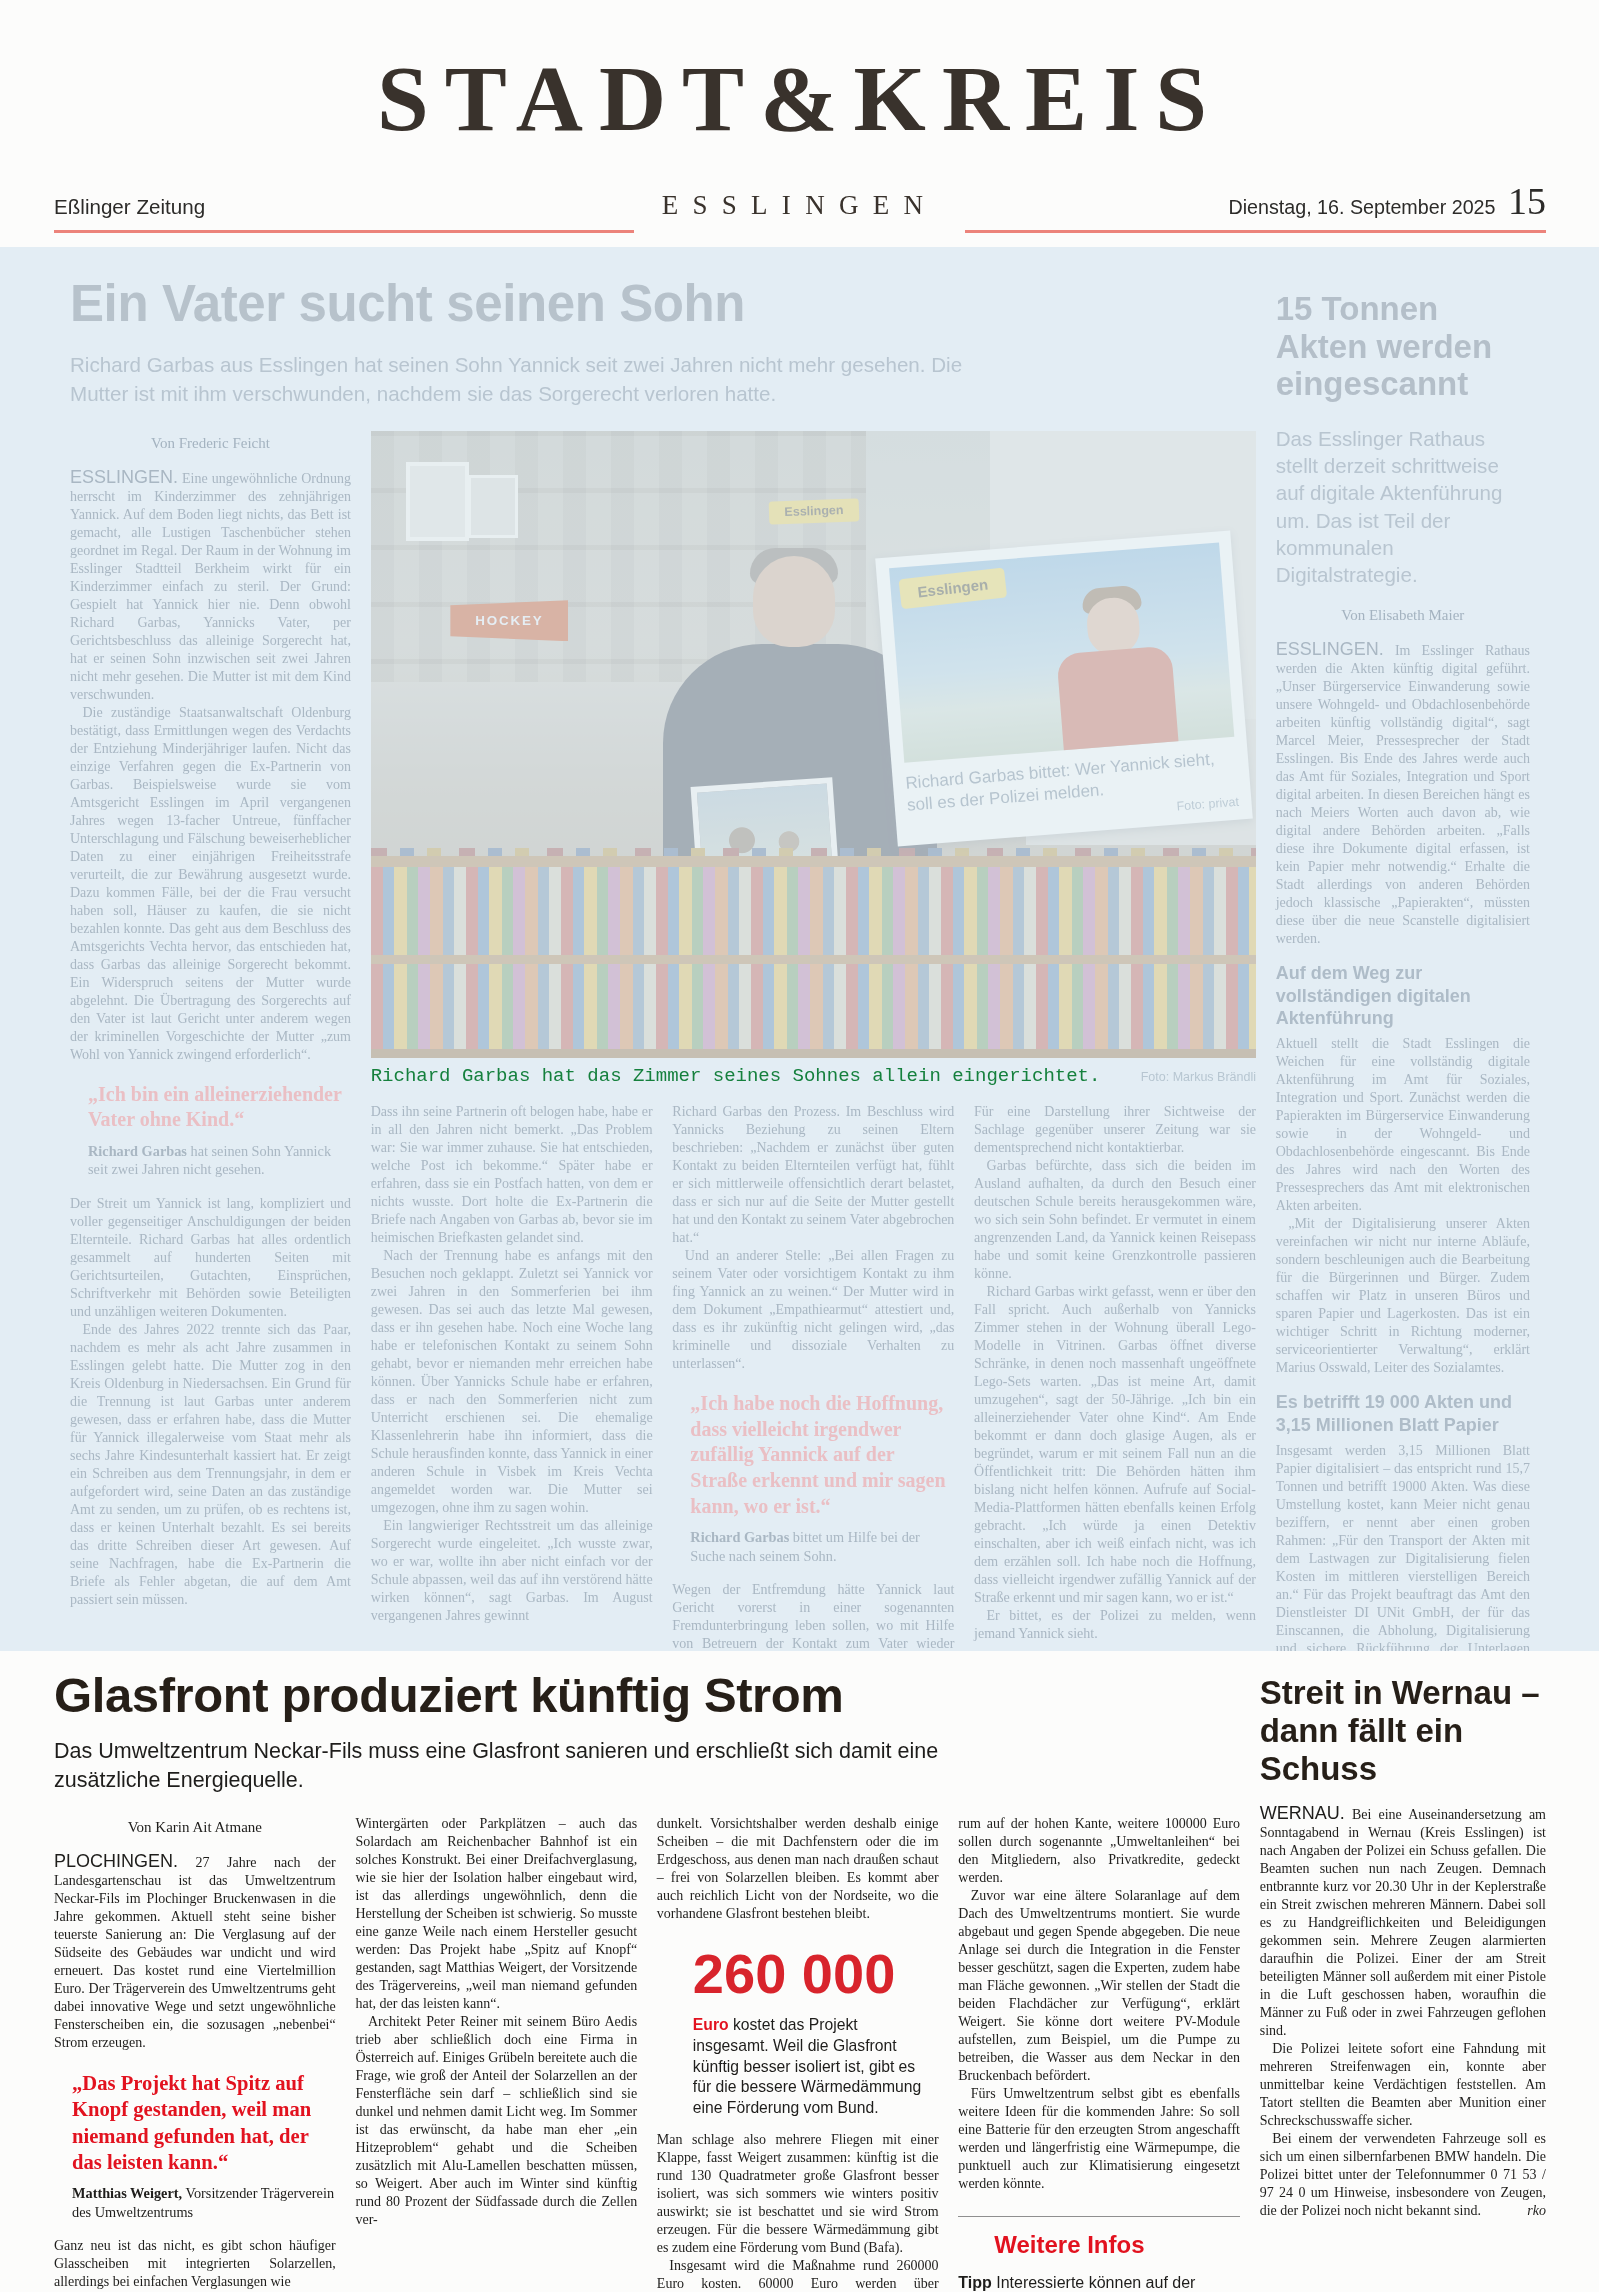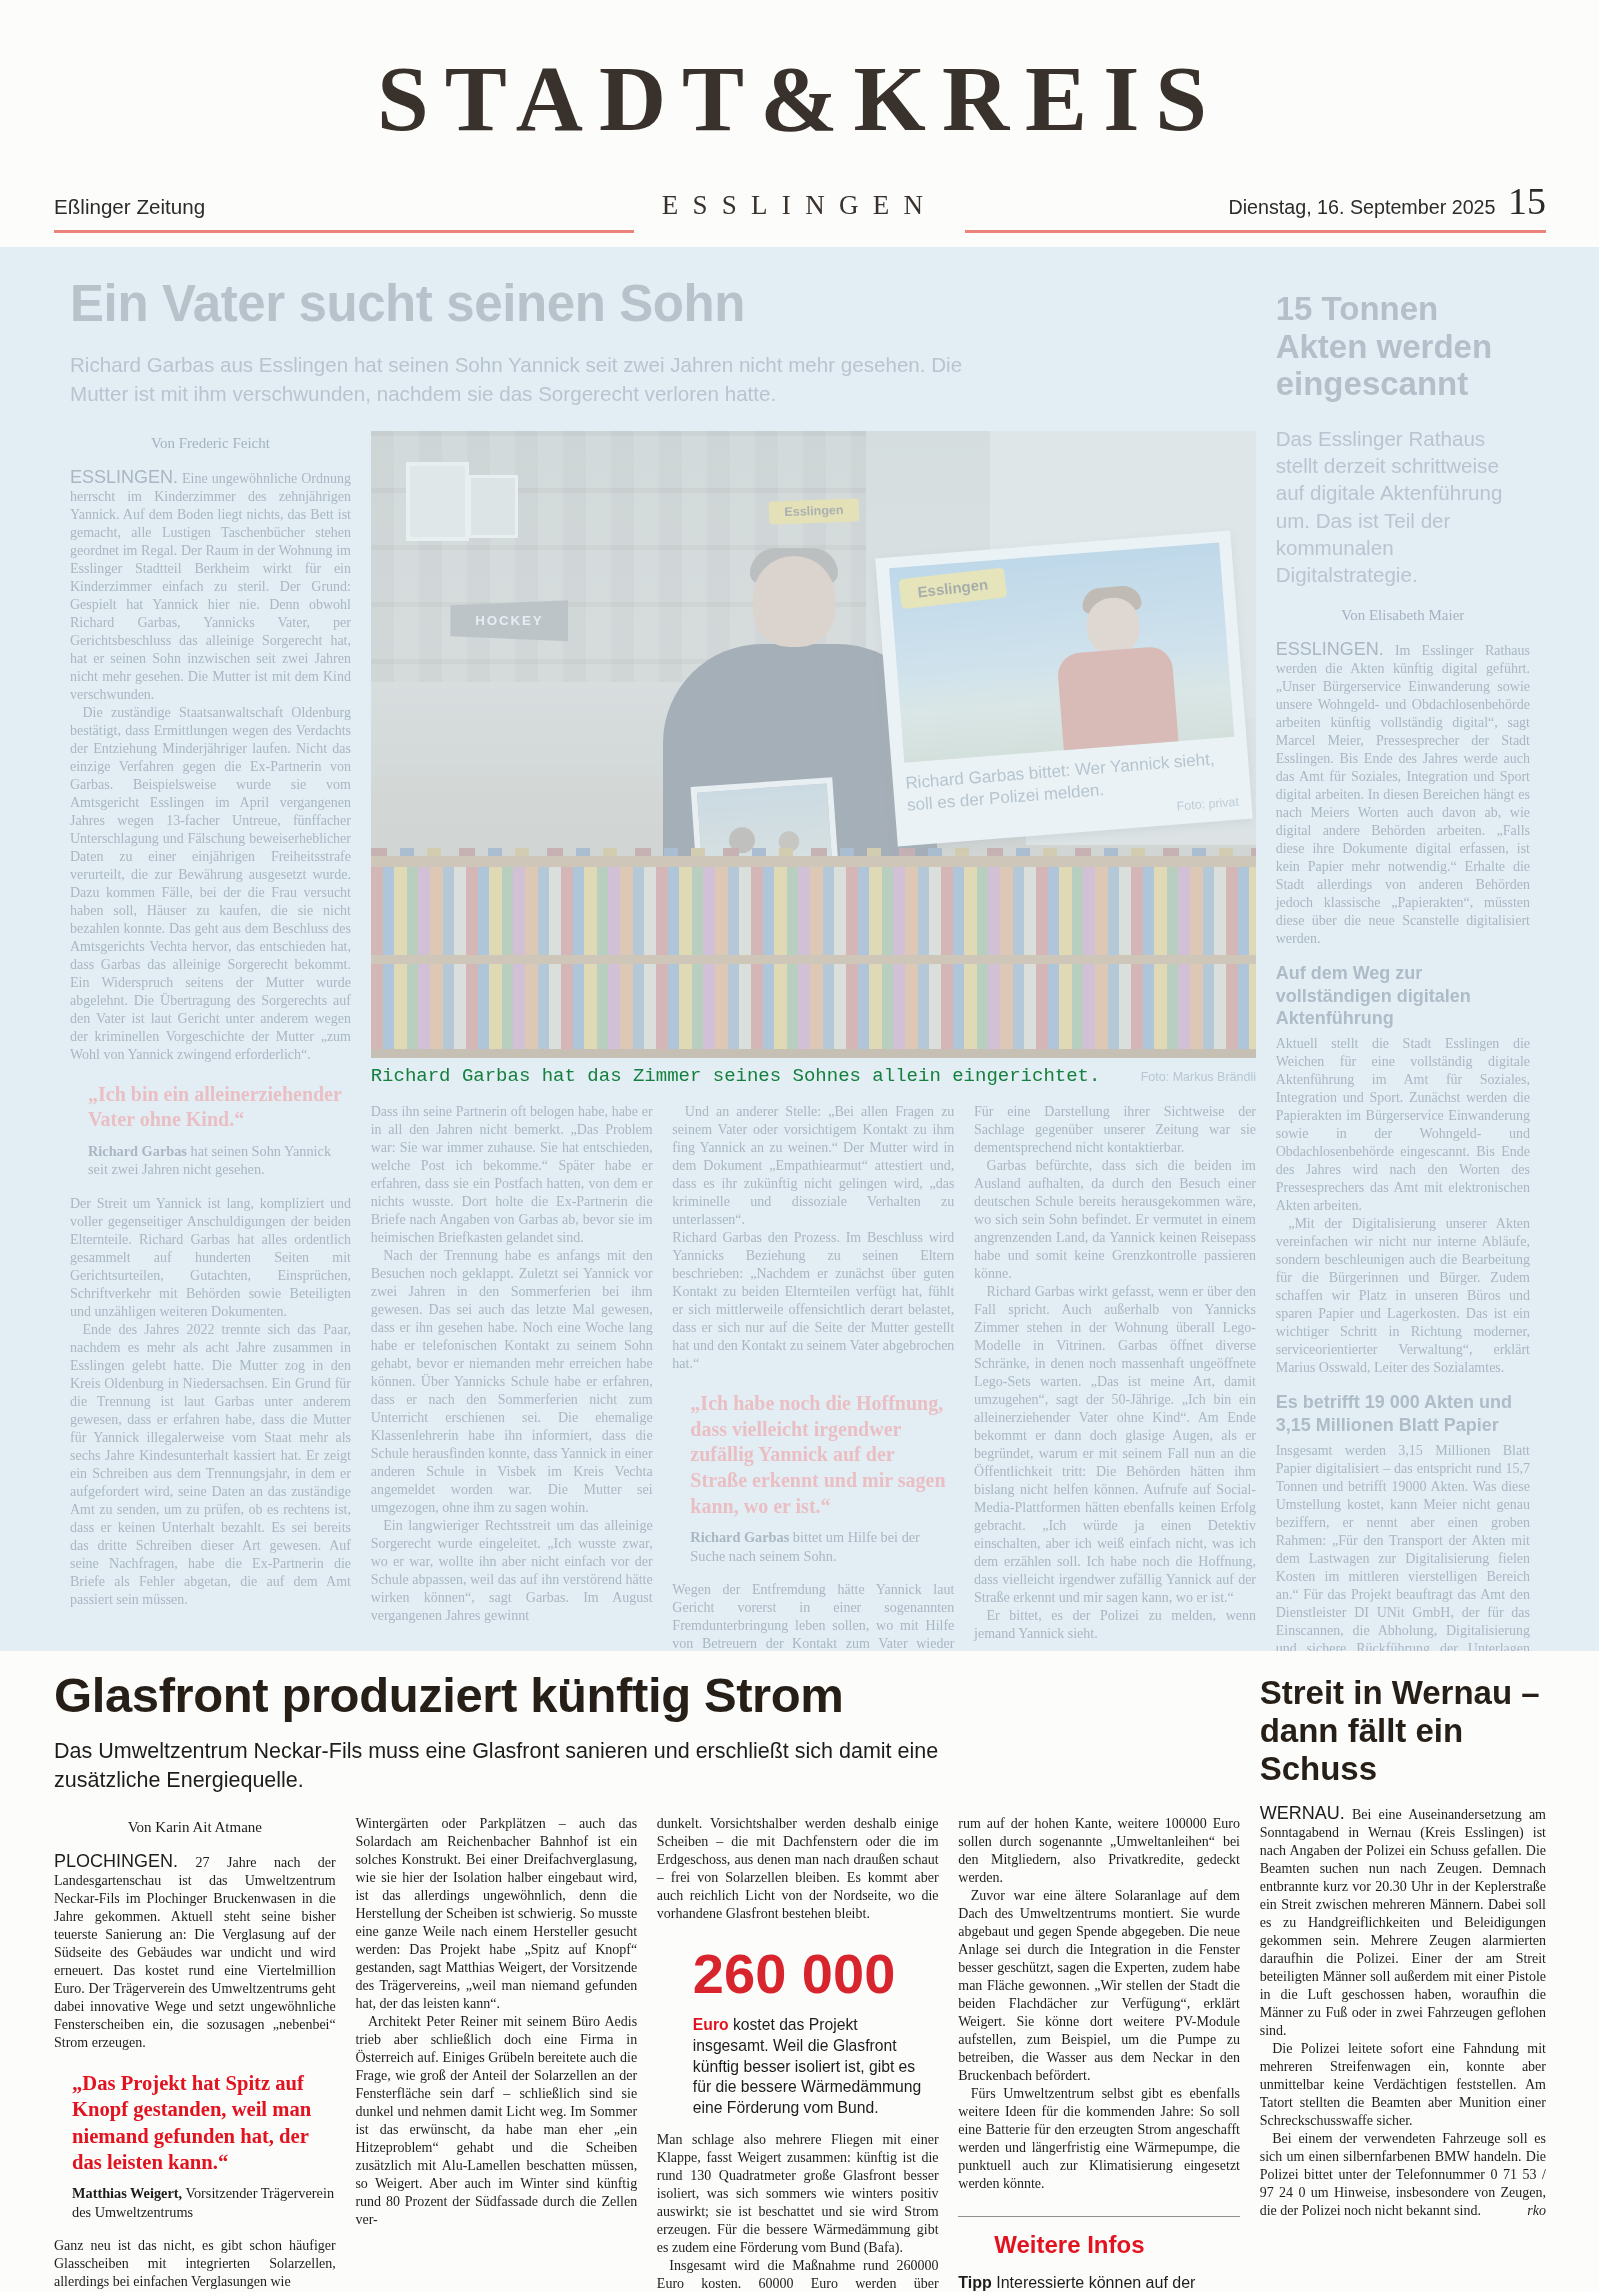--- a/index.html
+++ b/index.html
@@ -54,21 +54,21 @@
   .abs { position:absolute; }
   .ph-bg { inset:0; background:linear-gradient(180deg,#b9bdb7 0%,#c6c5bd 34%,#b3ada0 55%,#a89f8e 74%,#9c9181 100%); }
   .ph-shelf-top { left:0; top:0; width:56%; height:40%;
     background:repeating-linear-gradient(90deg, rgba(118,108,94,.30) 0 23px, rgba(163,153,133,.28) 23px 48px),
                repeating-linear-gradient(180deg, rgba(90,82,70,.25) 0 5.4px, transparent 5.4px 57px); }
   .ph-bright { right:0; top:0; width:30%; height:46%; background:#d9d9d3; opacity:.85; }
   .ph-frame1 { left:4%; top:5%; width:63px; height:79px; background:#d8d8d2; border:4.5px solid #efefe9; }
   .ph-frame2 { left:11%; top:7%; width:50px; height:63px; background:#cfd0ca; border:3.6px solid #efefe9; }
   .ph-sign { left:45%; top:11%; width:90px; height:23px; background:#e3c645; border-radius:3.6px;
     color:#3c3a2c; font-weight:bold; font-size:12.5px; text-align:center; line-height:23px; transform:rotate(-2deg); }
-  .ph-pennant { left:9%; top:27%; width:118px; height:41px; background:#737373;
+  .ph-pennant { left:9%; top:27%; width:118px; height:41px; background:#c2410c;
     clip-path:polygon(0 12%, 100% 0, 100% 100%, 0 88%); color:#e8ecf2; font-weight:bold;
     font-size:13.4px; letter-spacing:1.8px; text-align:center; line-height:41px; }
   .ph-man-torso { left:33%; top:34%; width:31%; height:66%; background:#2e3542; border-radius:99px 99px 0 0; }
   .ph-man-head { left:43.2%; top:20%; width:82px; height:91px; background:#c9a183; border-radius:41px 41px 36px 36px; }
   .ph-man-hair { left:42.9%; top:18.6%; width:88px; height:36px; background:#6e655c; border-radius:43px 43px 18px 18px; }
   .ph-held-photo { left:36.5%; top:56%; width:142px; height:104px; background:
       radial-gradient(circle at 32% 55%, #7d6a55 0 12.5px, transparent 13.4px),
       radial-gradient(circle at 68% 60%, #8d7a60 0 9.9px, transparent 10.7px),
       linear-gradient(180deg,#9db4c0,#c2c8b8);
     border:6.3px solid #f1f1ec; transform:rotate(-4deg); }
@@ -207,22 +207,22 @@
 
           <div class="three-cols">
 
             <div class="col">
               <p class="bp">Dass ihn seine Partnerin oft belogen habe, habe er in all den Jahren nicht bemerkt. „Das Problem war: Sie war immer zuhause. Sie hat entschieden, welche Post ich bekomme.“ Später habe er erfahren, dass sie ein Postfach hatten, von dem er nichts wusste. Dort holte die Ex-Partnerin die Briefe nach Angaben von Garbas ab, bevor sie im heimischen Briefkasten gelandet sind.</p>
               <p class="bp indent">Nach der Trennung habe es anfangs mit den Besuchen noch geklappt. Zuletzt sei Yannick vor zwei Jahren in den Sommerferien bei ihm gewesen. Das sei auch das letzte Mal gewesen, dass er ihn gesehen habe. Noch eine Woche lang habe er telefonischen Kontakt zu seinem Sohn gehabt, bevor er niemanden mehr erreichen habe können. Über Yannicks Schule habe er erfahren, dass er nach den Sommerferien nicht zum Unterricht erschienen sei. Die ehemalige Klassenlehrerin habe ihn informiert, dass die Schule herausfinden konnte, dass Yannick in einer anderen Schule in Visbek im Kreis Vechta angemeldet worden war. Die Mutter sei umgezogen, ohne ihm zu sagen wohin.</p>
               <p class="bp indent">Ein langwieriger Rechtsstreit um das alleinige Sorgerecht wurde eingeleitet. „Ich wusste zwar, wo er war, wollte ihn aber nicht einfach vor der Schule abpassen, weil das auf ihn verstörend hätte wirken können“, sagt Garbas. Im August vergangenen Jahres gewinnt</p>
             </div>
 
             <div class="col">
+              <p class="bp">Richard Garbas den Prozess. Im Beschluss wird Yannicks Beziehung zu seinen Eltern beschrieben: „Nachdem er zunächst über guten Kontakt zu beiden Elternteilen verfügt hat, fühlt er sich mittlerweile offensichtlich derart belastet, dass er sich nur auf die Seite der Mutter gestellt hat und den Kontakt zu seinem Vater abgebrochen hat.“</p>
               <p class="bp indent">Und an anderer Stelle: „Bei allen Fragen zu seinem Vater oder vorsichtigem Kontakt zu ihm fing Yannick an zu weinen.“ Der Mutter wird in dem Dokument „Empathiearmut“ attestiert und, dass es ihr zukünftig nicht gelingen wird, „das kriminelle und dissoziale Verhalten zu unterlassen“.</p>
-              <p class="bp">Richard Garbas den Prozess. Im Beschluss wird Yannicks Beziehung zu seinen Eltern beschrieben: „Nachdem er zunächst über guten Kontakt zu beiden Elternteilen verfügt hat, fühlt er sich mittlerweile offensichtlich derart belastet, dass er sich nur auf die Seite der Mutter gestellt hat und den Kontakt zu seinem Vater abgebrochen hat.“</p>
               <div class="pull-quote">
                 <div class="pq-text">„Ich habe noch die Hoffnung, dass vielleicht irgendwer zufällig Yannick auf der Straße erkennt und mir sagen kann, wo er ist.“</div>
                 <div class="pq-attr"><b>Richard Garbas</b><span> bittet um Hilfe bei der Suche nach seinem Sohn.</span></div>
               </div>
               <p class="bp">Wegen der Entfremdung hätte Yannick laut Gericht vorerst in einer sogenannten Fremdunterbringung leben sollen, wo mit Hilfe von Betreuern der Kontakt zum Vater wieder aufgebaut werden hätte sollen. Dazu sei es aber laut Garbas nie gekommen. Zwei Tage vor der geplanten Unterbringung in einer pädagogischen Einrichtung sei die Mutter abgetaucht.</p>
             </div>
 
             <div class="col">
               <p class="bp">Für eine Darstellung ihrer Sichtweise der Sachlage gegenüber unserer Zeitung war sie dementsprechend nicht kontaktierbar.</p>
               <p class="bp indent">Garbas befürchte, dass sich die beiden im Ausland aufhalten, da durch den Besuch einer deutschen Schule bereits herausgekommen wäre, wo sich sein Sohn befindet. Er vermutet in einem angrenzenden Land, da Yannick keinen Reisepass habe und somit keine Grenzkontrolle passieren könne.</p>

